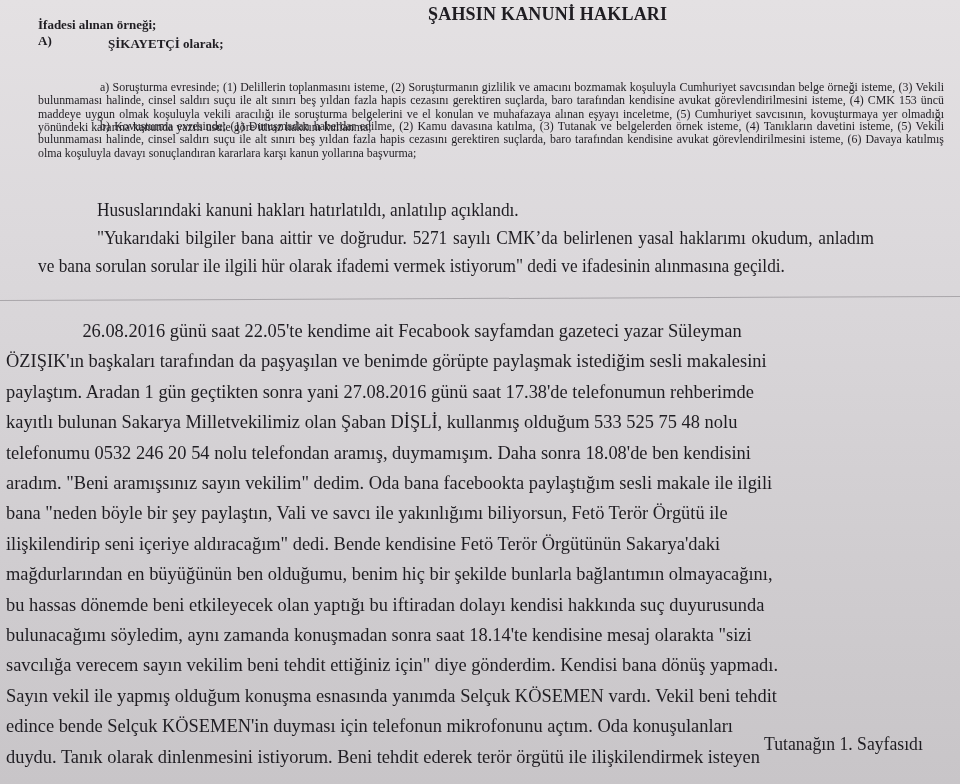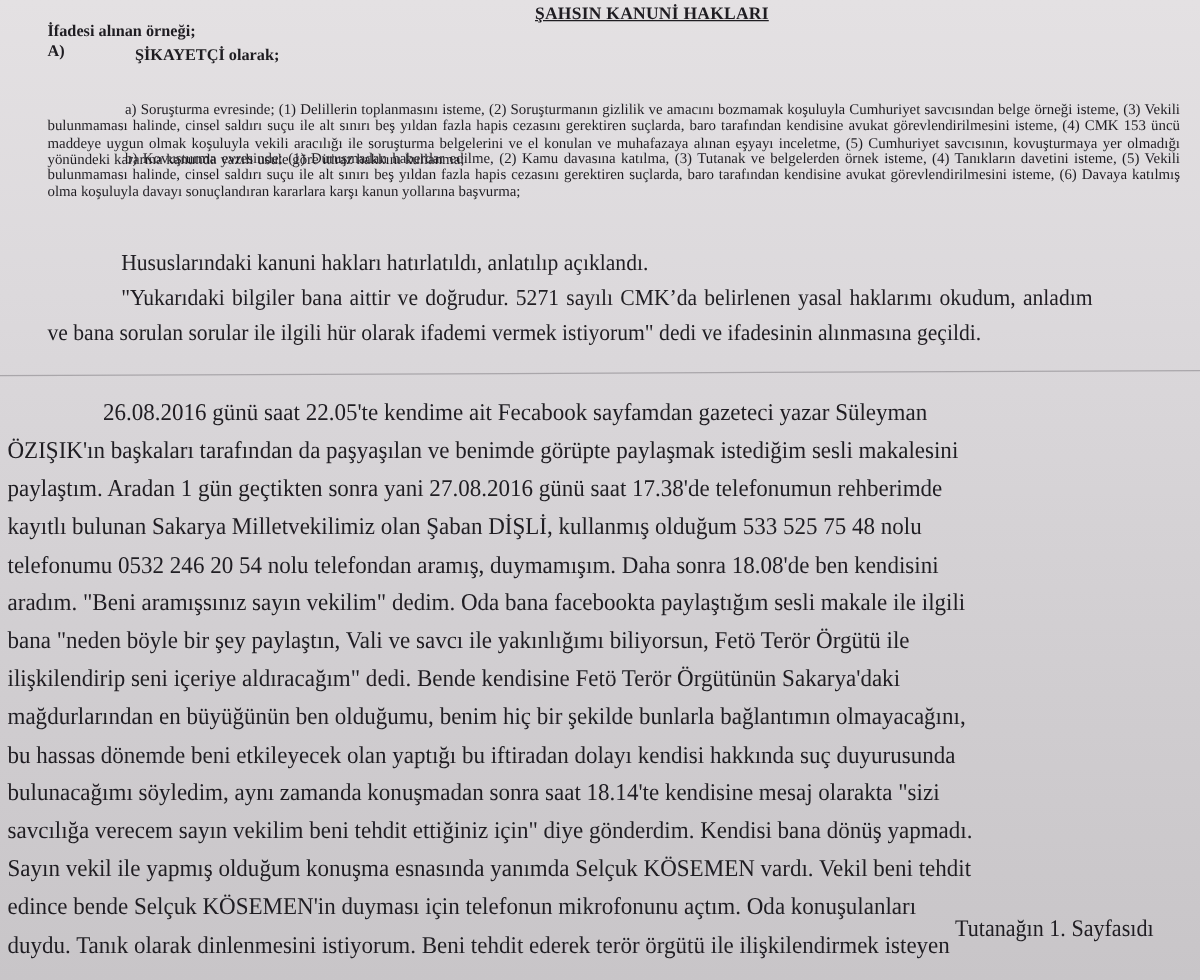--- a/index.html
+++ b/index.html
@@ -7,21 +7,21 @@
       width: 960px; height: 784px; overflow: hidden;
       background: linear-gradient(180deg, #e4e1e3 0%, #dcd9dc 30%, #d3d0d3 60%, #c8c5c8 100%);
       font-family: "Liberation Serif", "DejaVu Serif", serif;
       color: #1f1d22;
       position: relative;
     }
     .page { position: absolute; left: 0; top: 0; width: 960px; height: 784px; }
     .upper { position: absolute; left: 38px; top: 0; width: 900px; }
     .doc-title {
       position: absolute; left: 390px; top: 4px;
-      font-weight: bold; font-size: 14px; letter-spacing: 0.2px; text-decoration: underline;
+      font-weight: bold; font-size: 18px; letter-spacing: 0.2px;
     }
     .subject-label { position: absolute; left: 0; top: 17px; font-weight: bold; font-size: 13px; }
     .section-a { position: absolute; left: 0; top: 33px; font-weight: bold; font-size: 13px; }
     .complainant { position: absolute; left: 70px; top: 36px; font-weight: bold; font-size: 13px; }
     .small-par {
       position: absolute; left: 0; width: 906px;
       font-size: 11.9px; line-height: 13.3px; text-align: justify;
       text-indent: 62px;
     }
     .par-a { top: 40px; margin-top: 41px; }

